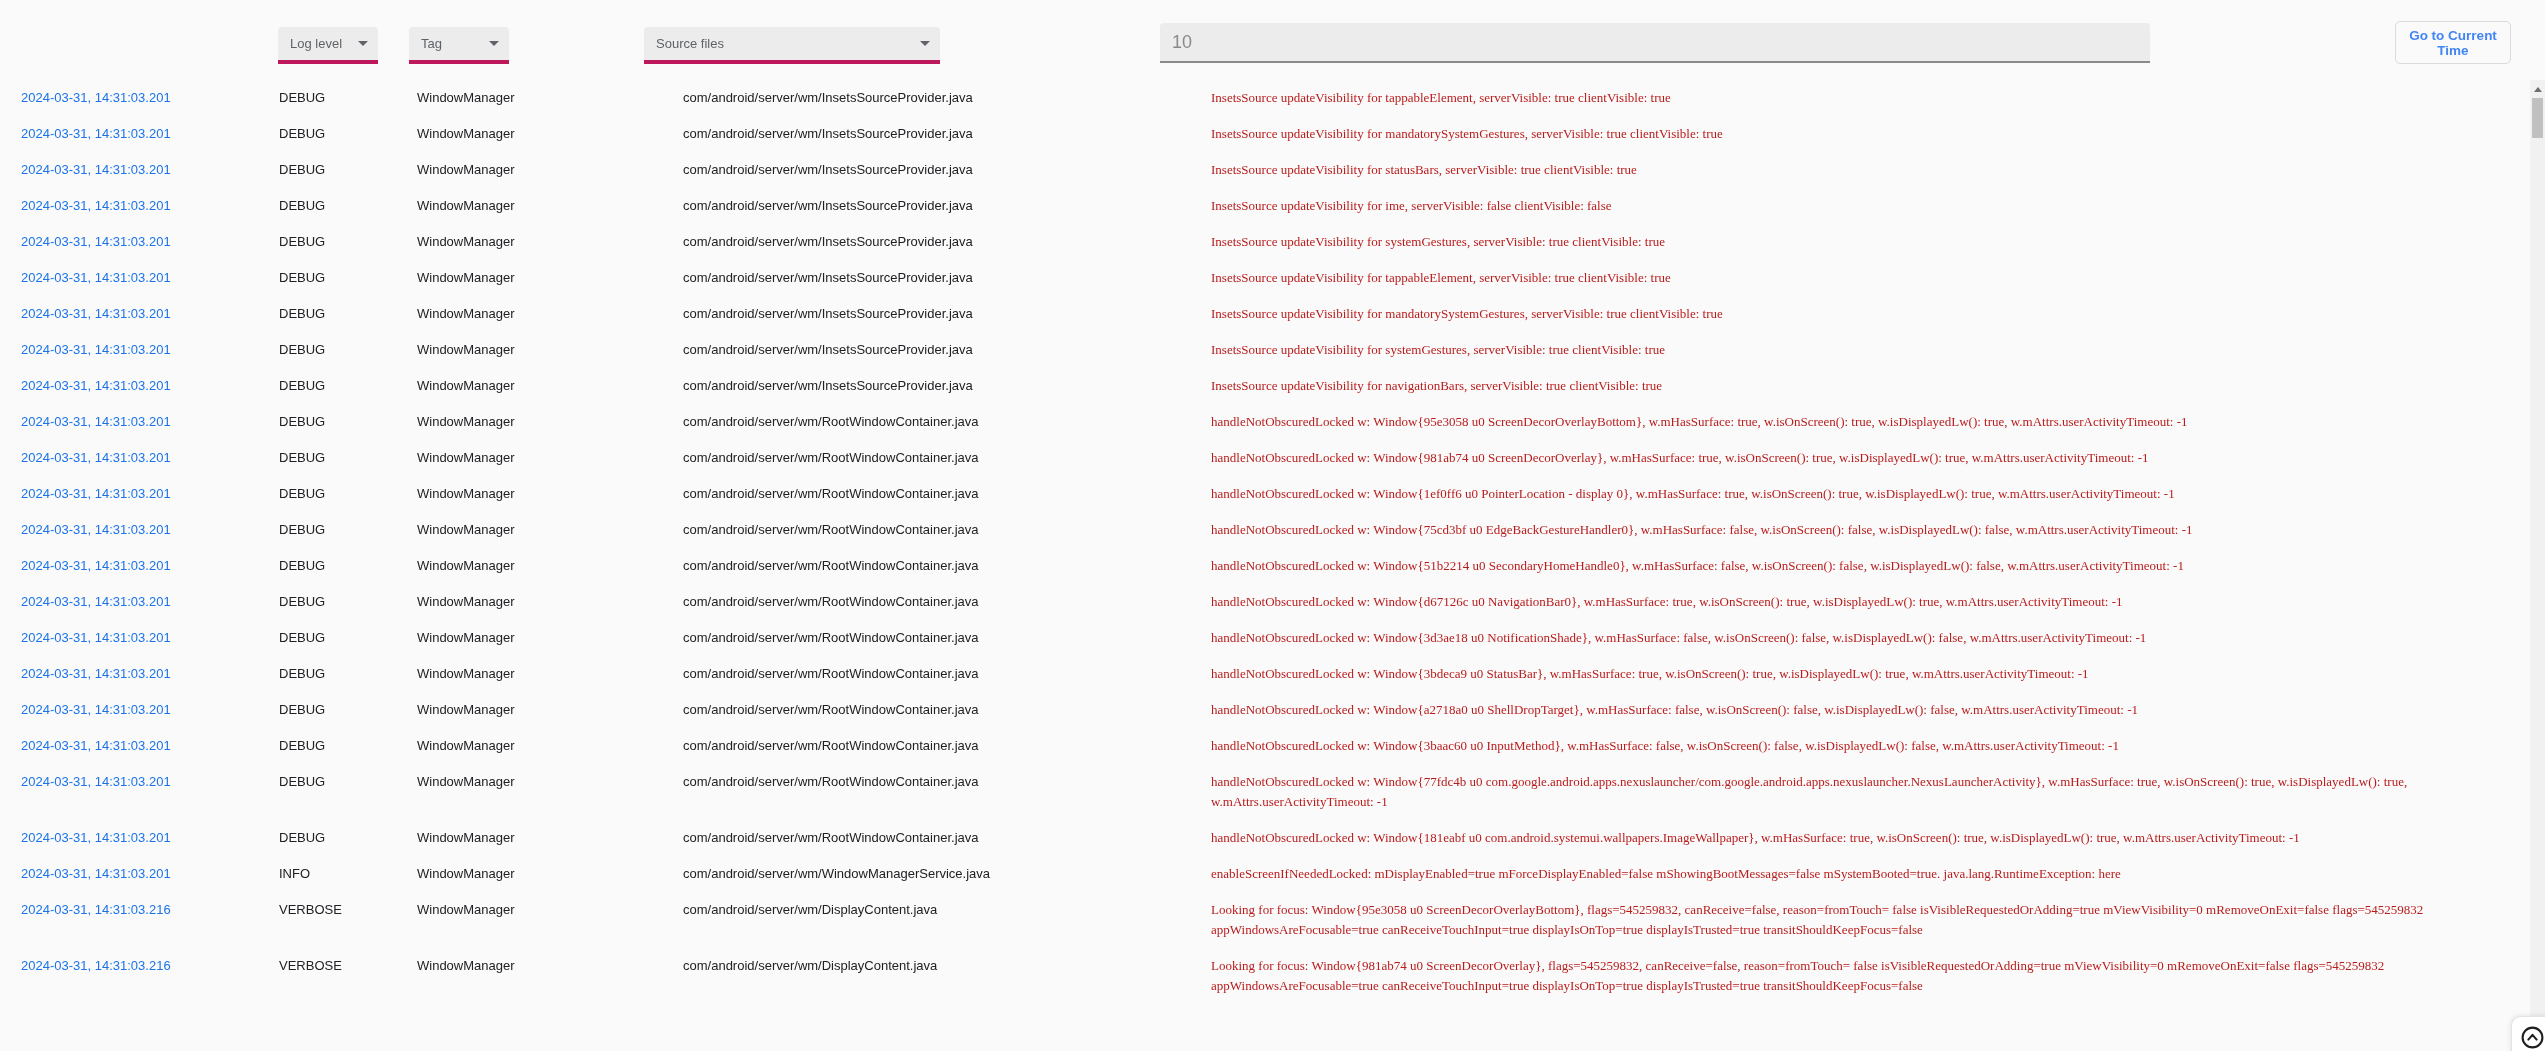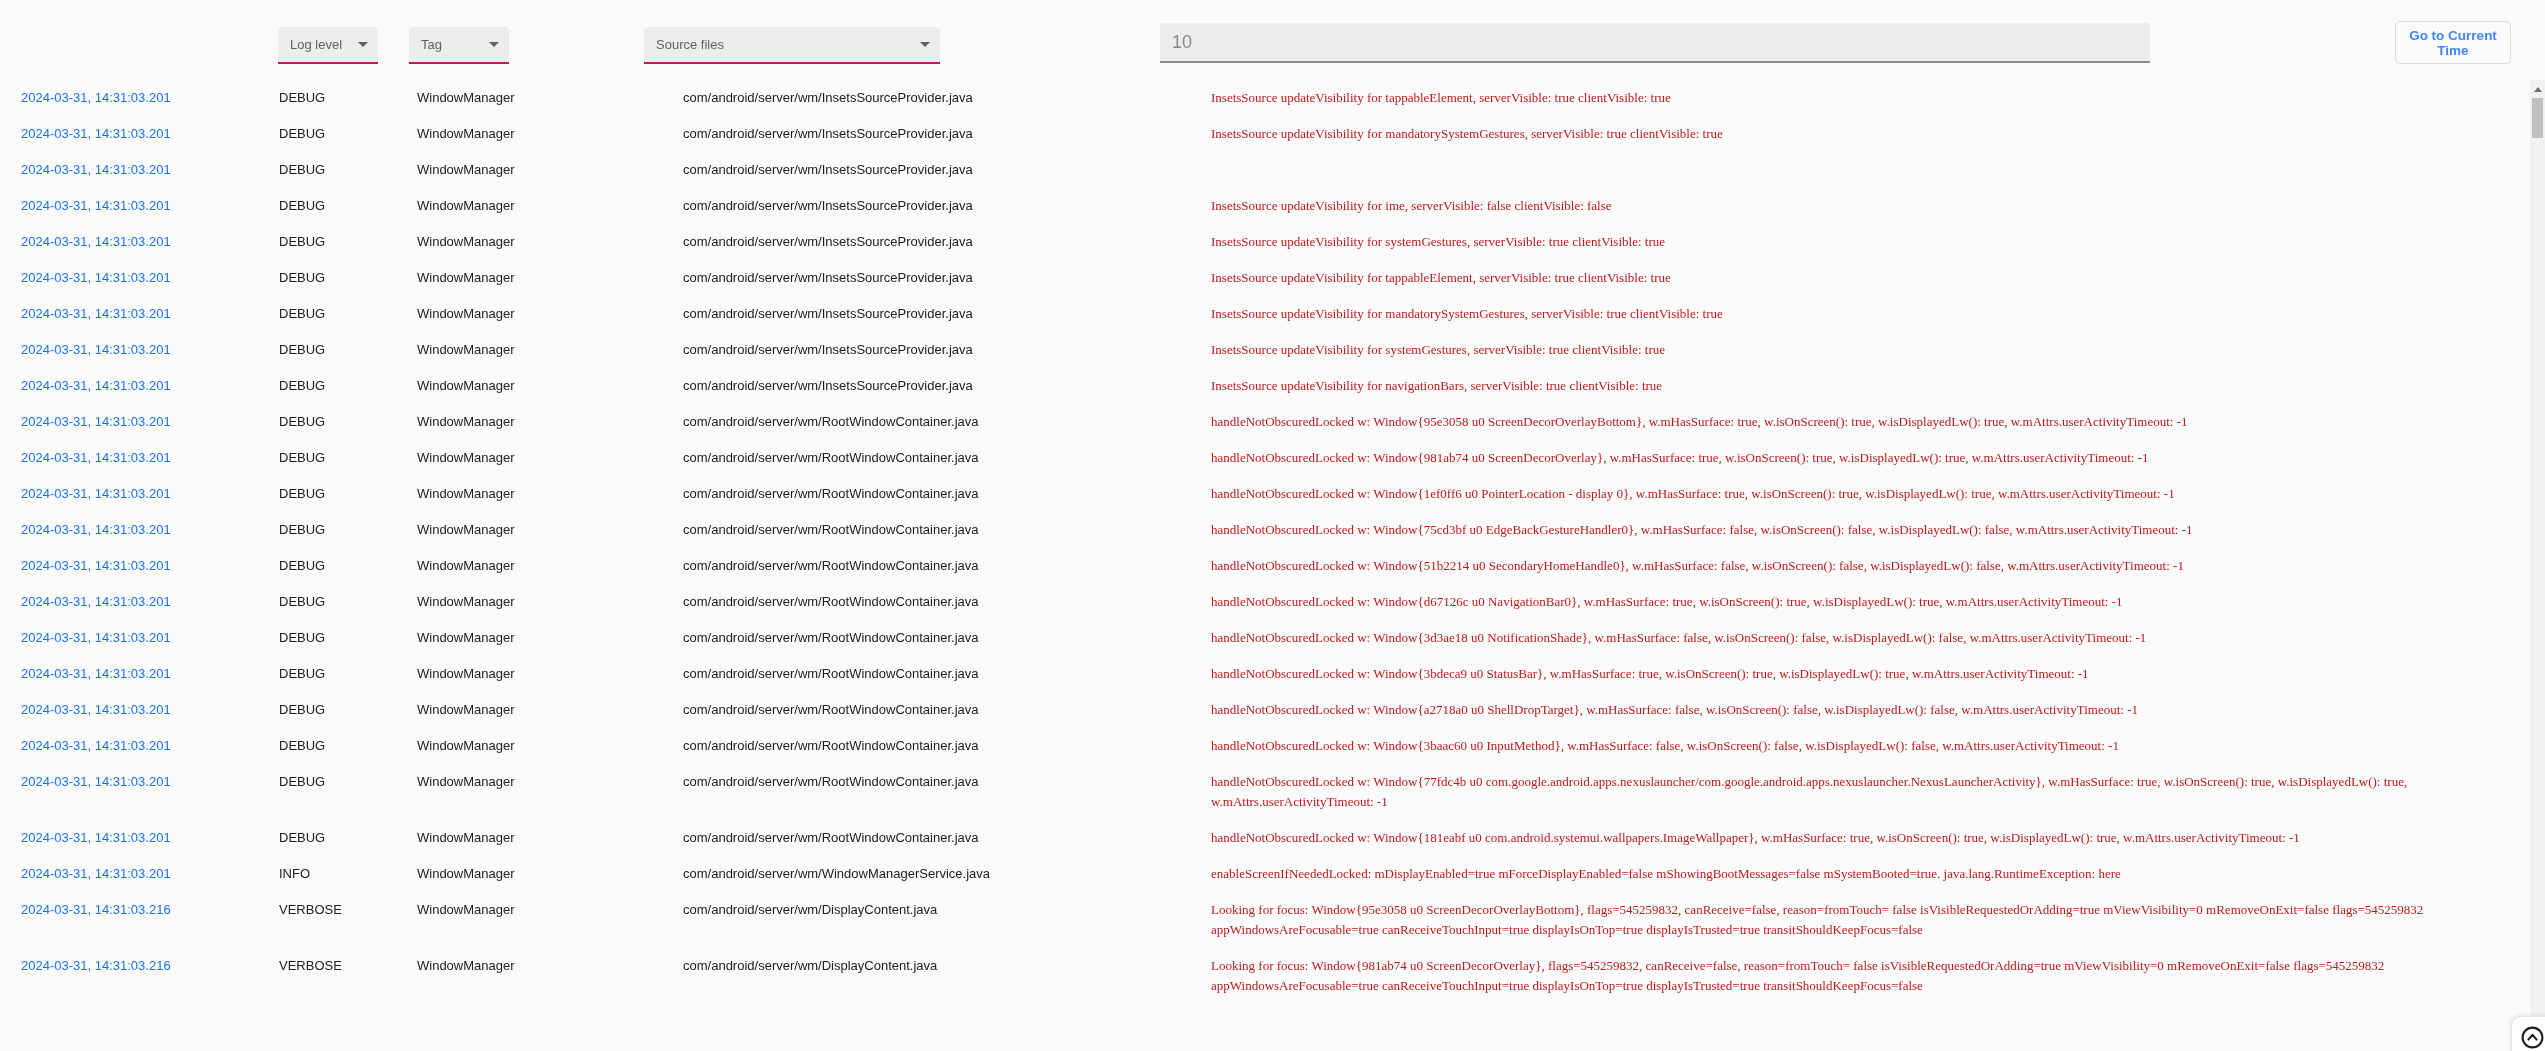--- a/index.html
+++ b/index.html
@@ -11,21 +11,21 @@
     position: relative;
   }
 
   
   .toolbar { position: absolute; top: 0; left: 0; width: 2545px; height: 80px; }
 
   .mat-select {
     position: absolute;
     height: 37px; top: 27px;
     background: #ececec;
-    border-bottom: 2px solid #be185d;
+    border-bottom: 4px solid #be185d;
     border-radius: 4px 4px 0 0;
     display: flex; align-items: center; justify-content: space-between;
     padding: 0 10px 0 12px;
     cursor: pointer;
   }
   .mat-select .lbl { font-size: 13px; color: #5f6368; }
   .dd-arrow {
     width: 0; height: 0;
     border-left: 5px solid transparent;
     border-right: 5px solid transparent;
@@ -171,20 +171,21 @@
     <span class="cell-tag">WindowManager</span>
     <span class="cell-file">com/android/server/wm/InsetsSourceProvider.java</span>
     <span class="cell-msg">InsetsSource updateVisibility for mandatorySystemGestures, serverVisible: true clientVisible: true</span>
   </div>
 
   <div class="log-row">
     <span class="cell-time">2024-03-31, 14:31:03.201</span>
     <span class="cell-level">DEBUG</span>
     <span class="cell-tag">WindowManager</span>
     <span class="cell-file">com/android/server/wm/InsetsSourceProvider.java</span>
+    <span class="cell-msg">InsetsSource updateVisibility for statusBars, serverVisible: true clientVisible: true</span>
   </div>
 
   <div class="log-row">
     <span class="cell-time">2024-03-31, 14:31:03.201</span>
     <span class="cell-level">DEBUG</span>
     <span class="cell-tag">WindowManager</span>
     <span class="cell-file">com/android/server/wm/InsetsSourceProvider.java</span>
     <span class="cell-msg">InsetsSource updateVisibility for ime, serverVisible: false clientVisible: false</span>
   </div>
 

